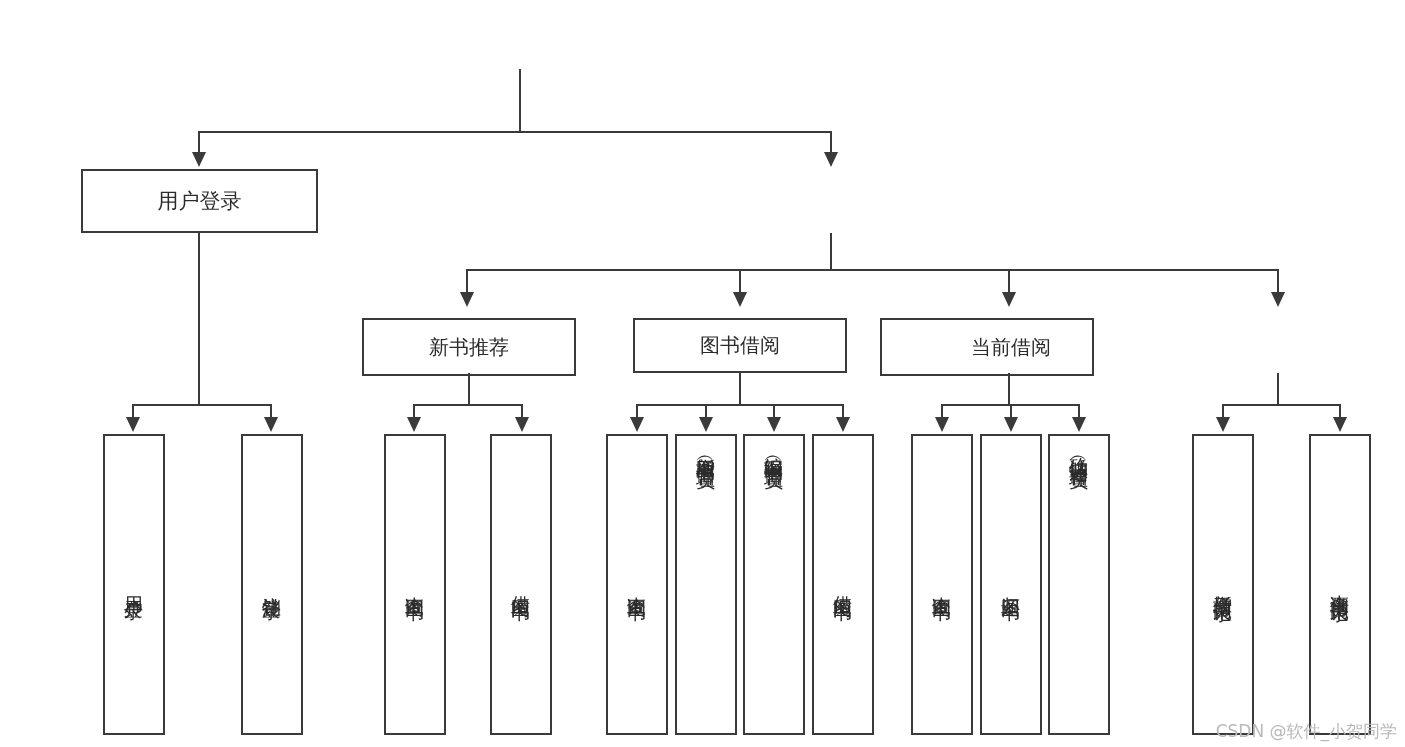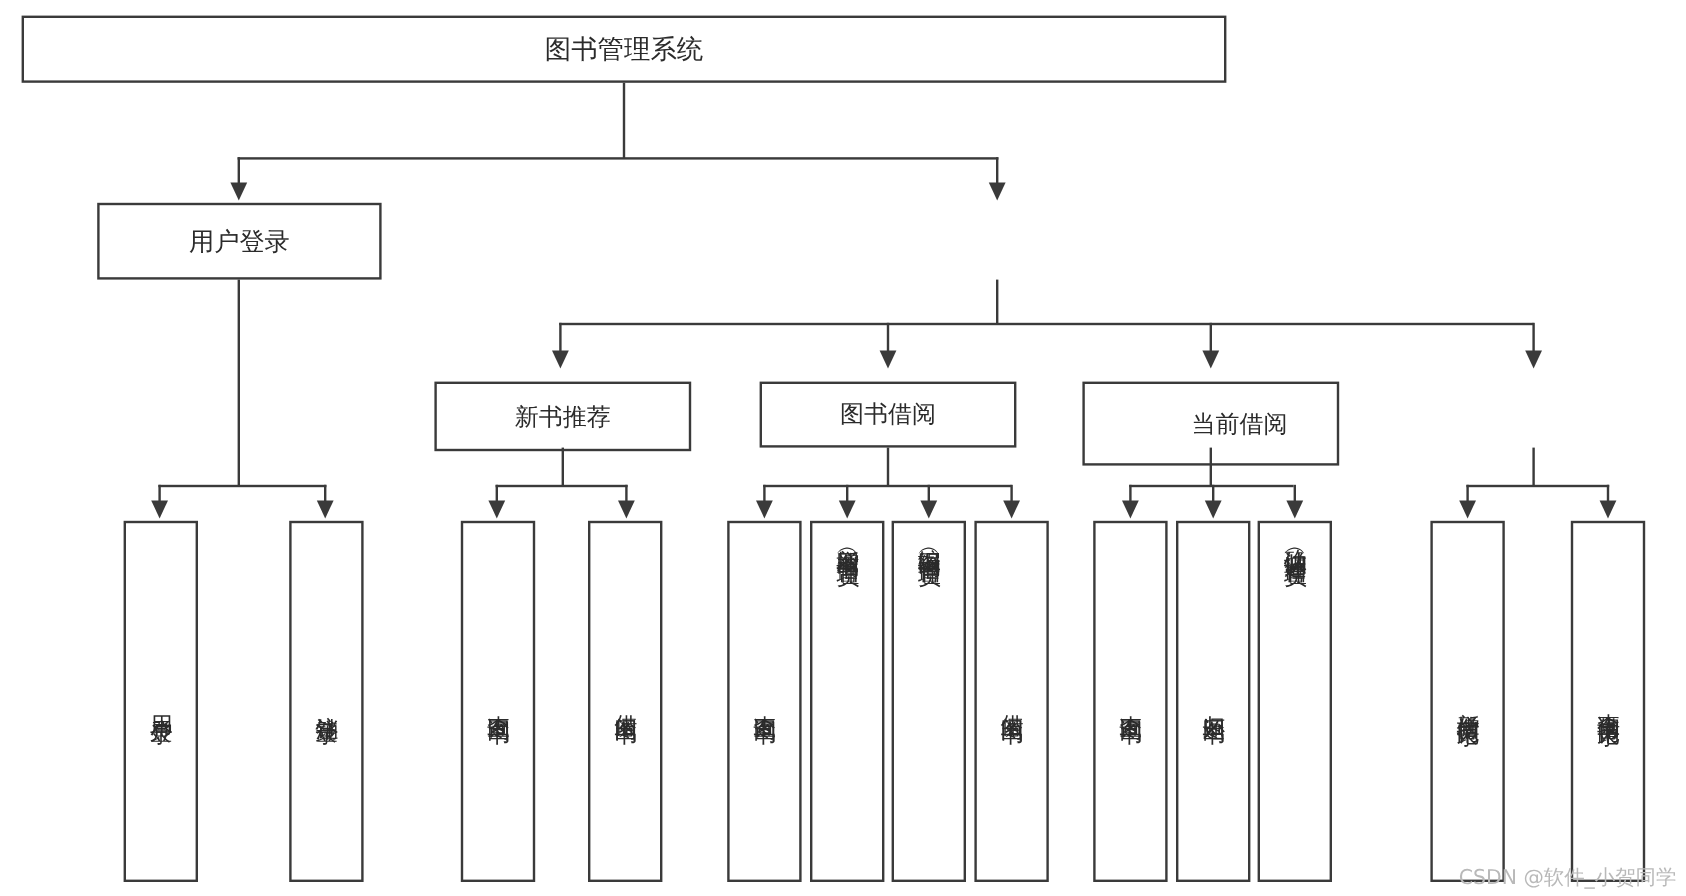--- a/index.html
+++ b/index.html
@@ -81,21 +81,20 @@
     color: #b9b9b9;
     white-space: nowrap;
     user-select: none;
   }
 </style>
 </head>
 <body>
 
 <div id="canvas">
 
-  <div class="node root" style="left:18px; top:13px; width:1004px; height:56px;">图书管理系统</div>
 
   <div class="vline" style="left:519px; top:69px; height:63px;"></div>
 
   <div class="hline" style="left:198px; top:131px; width:634px;"></div>
 
   <div class="vline" style="left:198px; top:131px; height:26px;"></div>
   <div class="arrow" style="left:192px; top:152px;"></div>
   <div class="vline" style="left:830px; top:131px; height:26px;"></div>
   <div class="arrow" style="left:824px; top:152px;"></div>
 
@@ -121,21 +120,21 @@
   <div class="vline" style="left:1008px; top:269px; height:25px;"></div>
   <div class="arrow" style="left:1002px; top:292px;"></div>
 
   <div class="vline" style="left:1277px; top:269px; height:25px;"></div>
   <div class="arrow" style="left:1271px; top:292px;"></div>
 
   <div class="node lvl2" style="left:362px; top:318px; width:214px; height:58px;">新书推荐</div>
 
   <div class="node lvl2" style="left:633px; top:318px; width:214px; height:55px;text-align:center;">图书借阅</div>
 
-  <div class="node lvl2" style="left:902px; top:318px; width:214px; height:70px;padding-left:48px;">当前借阅</div>
+  <div class="node lvl2" style="left:880px; top:318px; width:214px; height:58px;padding-left:48px;">当前借阅</div>
 
 
   <div class="vline" style="left:468px; top:373px; height:32px;"></div>
   <div class="hline" style="left:413px; top:404px; width:110px;"></div>
   <div class="vline" style="left:413px; top:404px; height:16px;"></div>
   <div class="arrow" style="left:407px; top:417px;"></div>
   <div class="vline" style="left:521px; top:404px; height:16px;"></div>
   <div class="arrow" style="left:515px; top:417px;"></div>
 
   <div class="vline" style="left:739px; top:373px; height:32px;"></div>

